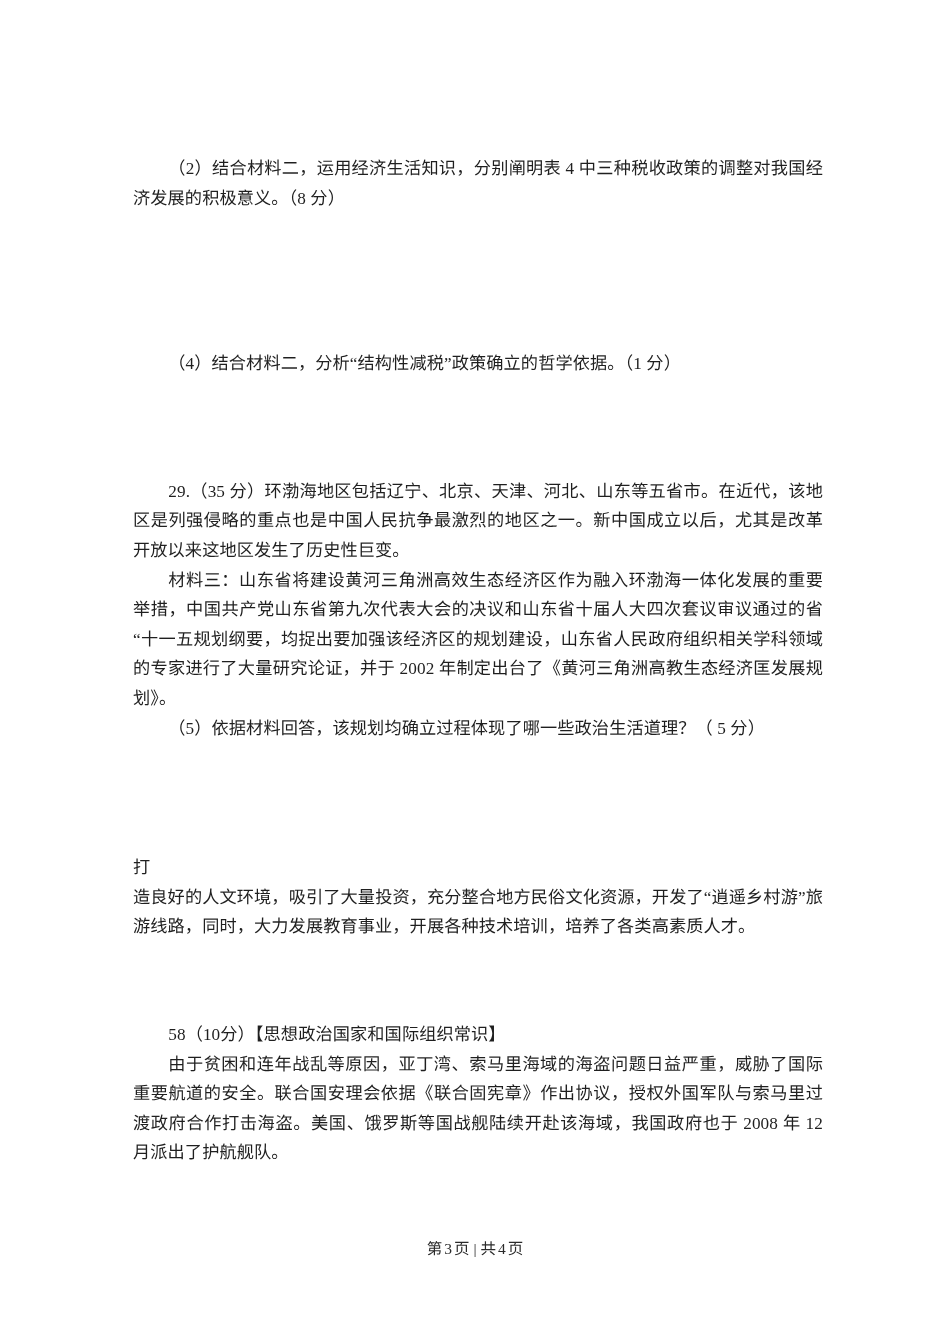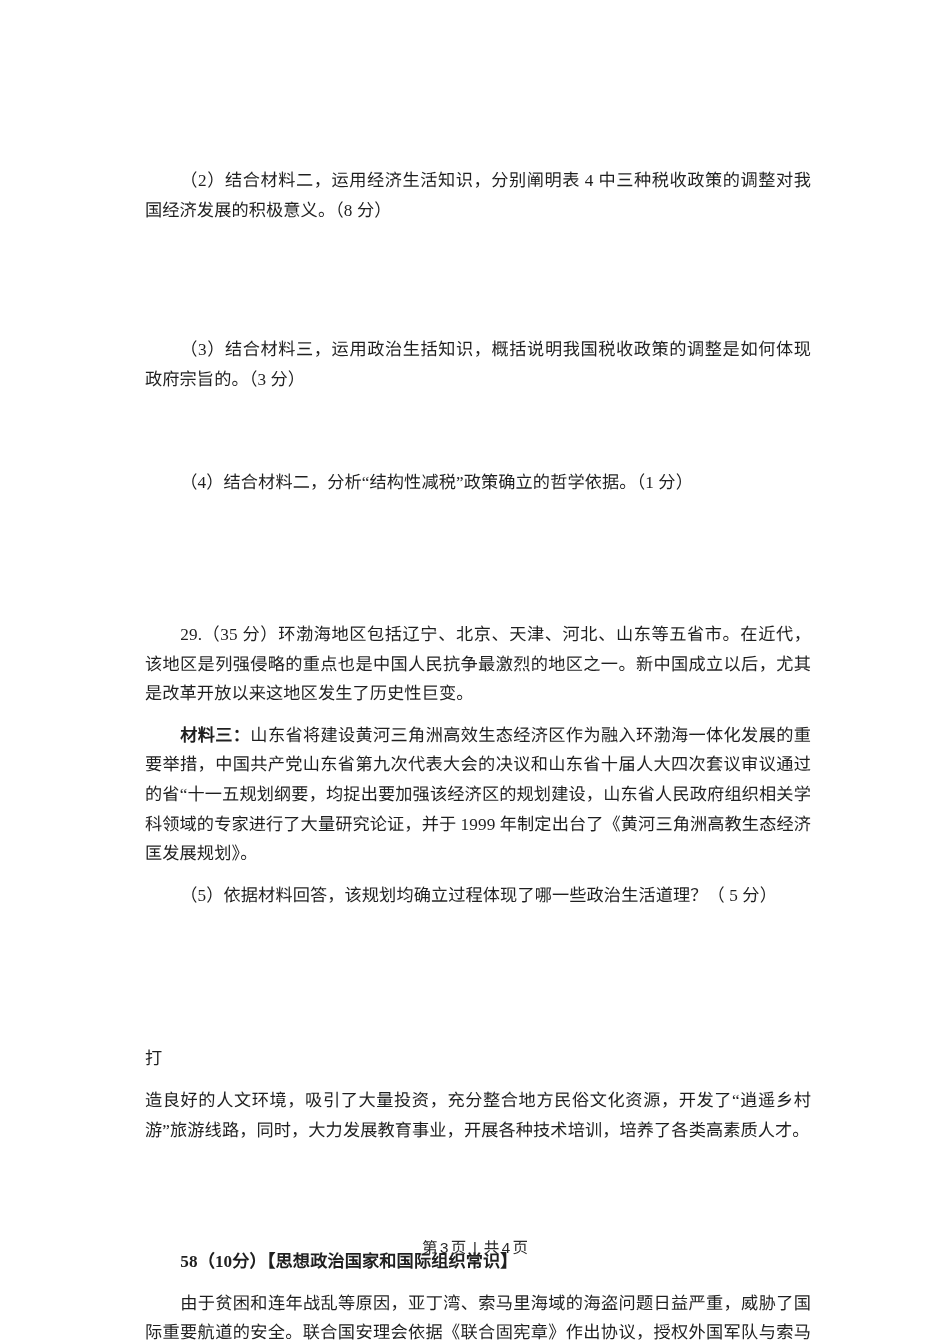--- a/index.html
+++ b/index.html
@@ -30,50 +30,50 @@
     top: 0;
     width: 690px;
   }
 
   .para {
     font-size: 17.2px;
     line-height: 29.6px;
     letter-spacing: 0.1px;
     text-align: justify;
     text-justify: inter-ideograph;
-    margin: 12px;
+    margin: 0;
     color: #1f1f1f;
   }
 
   .indent {
     text-indent: 2.05em;
   }
 
   .bold-lead {
-    font-weight: bold;
+    font-weight: normal;
   }
 
   
   .sp-q2    { height: 154px; }
   .gap-86   { height: 86px; }
   .gap-50   { height: 50px; }
   .gap-98   { height: 98px; }
   .gap-110  { height: 110px; }
   .gap-78   { height: 78px; }
 
   .footer {
     position: absolute;
     left: 0;
     right: 0;
     top: 1238px;
     text-align: center;
     font-size: 15.5px;
     line-height: 22px;
     color: #2a2a2a;
-    font-family: Liberation Mono, monospace;
+    font-family: Liberation Serif, serif;
   }
   .footer .sep {
     padding: 0 4px;
     color: #2a2a2a;
   }
   .footer .num {
     padding: 0 2px;
   }
 </style>
 </head>
@@ -81,31 +81,30 @@
 
 <div class="page">
   <div class="content">
 
     <div class="sp-q2"></div>
 
     <p class="para indent">（2）结合材料二，运用经济生活知识，分别阐明表 4 中三种税收政策的调整对我国经济发展的积极意义。（8 分）</p>
 
     <div class="gap-86"></div>
 
-    <p class="para indent">（3）结合材料三，运用政治生括知识，概括说明我国税收政策的调整是如何体现政府宗旨的。（3 分）</p>
 
     <div class="gap-50"></div>
 
     <p class="para indent">（4）结合材料二，分析“结构性减税”政策确立的哲学依据。（1 分）</p>
 
     <div class="gap-98"></div>
 
     <p class="para indent">29.（35 分）环渤海地区包括辽宁、北京、天津、河北、山东等五省市。在近代，该地区是列强侵略的重点也是中国人民抗争最激烈的地区之一。新中国成立以后，尤其是改革开放以来这地区发生了历史性巨变。</p>
 
-    <p class="para indent"><span class="bold-lead">材料三：</span><span>山东省将建设黄河三角洲高效生态经济区作为融入环渤海一体化发展的重要举措，中国共产党山东省第九次代表大会的决议和山东省十届人大四次套议审议通过的省“十一五规划纲要，均捉出要加强该经济区的规划建设，山东省人民政府组织相关学科领域的专家进行了大量研究论证，并于 1999 年制定出台了《黄河三角洲高教生态经济匡发展规划》。</span></p>
+    <p class="para indent"><span class="bold-lead">材料三：</span><span>山东省将建设黄河三角洲高效生态经济区作为融入环渤海一体化发展的重要举措，中国共产党山东省第九次代表大会的决议和山东省十届人大四次套议审议通过的省“十一五规划纲要，均捉出要加强该经济区的规划建设，山东省人民政府组织相关学科领域的专家进行了大量研究论证，并于 2002 年制定出台了《黄河三角洲高教生态经济匡发展规划》。</span></p>
 
     <p class="para indent">（5）依据材料回答，该规划均确立过程体现了哪一些政治生活道理？（ 5 分）</p>
 
     <div class="gap-110"></div>
 
 
     <p class="para">打</p>
 
     <p class="para">造良好的人文环境，吸引了大量投资，充分整合地方民俗文化资源，开发了“逍遥乡村游”旅游线路，同时，大力发展教育事业，开展各种技术培训，培养了各类高素质人才。</p>
 

